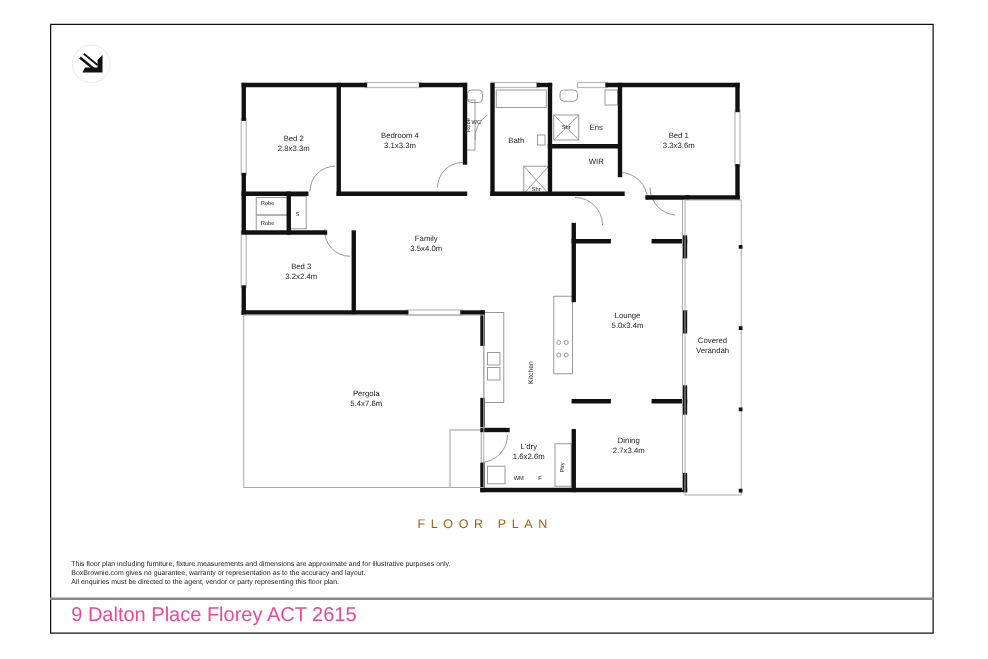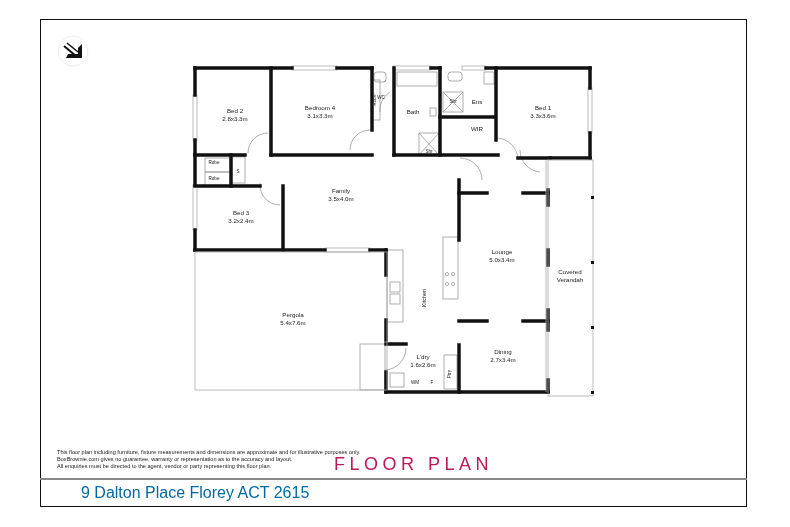--- a/index.html
+++ b/index.html
@@ -1,24 +1,24 @@
 <!DOCTYPE html>
 <html><head>
   <meta charset="utf-8">
   <style>
     html, body { margin: 0; padding: 0; background: #ffffff; }
     body { width: 790px; height: 527px; position: relative; overflow: hidden; font-family: "Liberation Sans", sans-serif; }
     .frame { position: absolute; left: 40px; top: 19px; width: 707px; height: 488px; border: 1.5px solid #111; box-sizing: border-box; }
     .footer-divider { position: absolute; left: 40px; top: 478px; width: 707px; height: 1.5px; background: #888; }
     .compass { position: absolute; left: 56px; top: 34px; width: 34px; height: 34px; }
     .plan { position: absolute; left: 0; top: 0; width: 790px; height: 527px; }
-    .title { position: absolute; left: 334px; top: 414px; font-size: 18px; letter-spacing: 4.5px; color: #be185d; margin-top: 40px; }
+    .title { position: absolute; left: 334px; top: 414px; font-size: 10px; letter-spacing: 4.5px; color: #a16207; }
     .disclaimer { position: absolute; left: 57px; top: 449px; font-size: 5.6px; line-height: 7.2px; color: #222; }
     .disclaimer div { white-space: nowrap; }
-    .address { position: absolute; left: 57px; top: 484px; font-size: 16px; color: #0369a1; margin-left: 24px; }
+    .address { position: absolute; left: 57px; top: 484px; font-size: 16px; color: #ec4899; }
     .lbl { font-family: "Liberation Sans", sans-serif; fill: #222; }
   </style>
 </head>
 <body>
 
 <div class="frame"></div>
 <div class="footer-divider"></div>
 
 <svg class="compass" viewBox="0 0 34 34">
   <circle cx="17" cy="17" r="15" fill="#fff" stroke="#eee" stroke-width="1"></circle>

